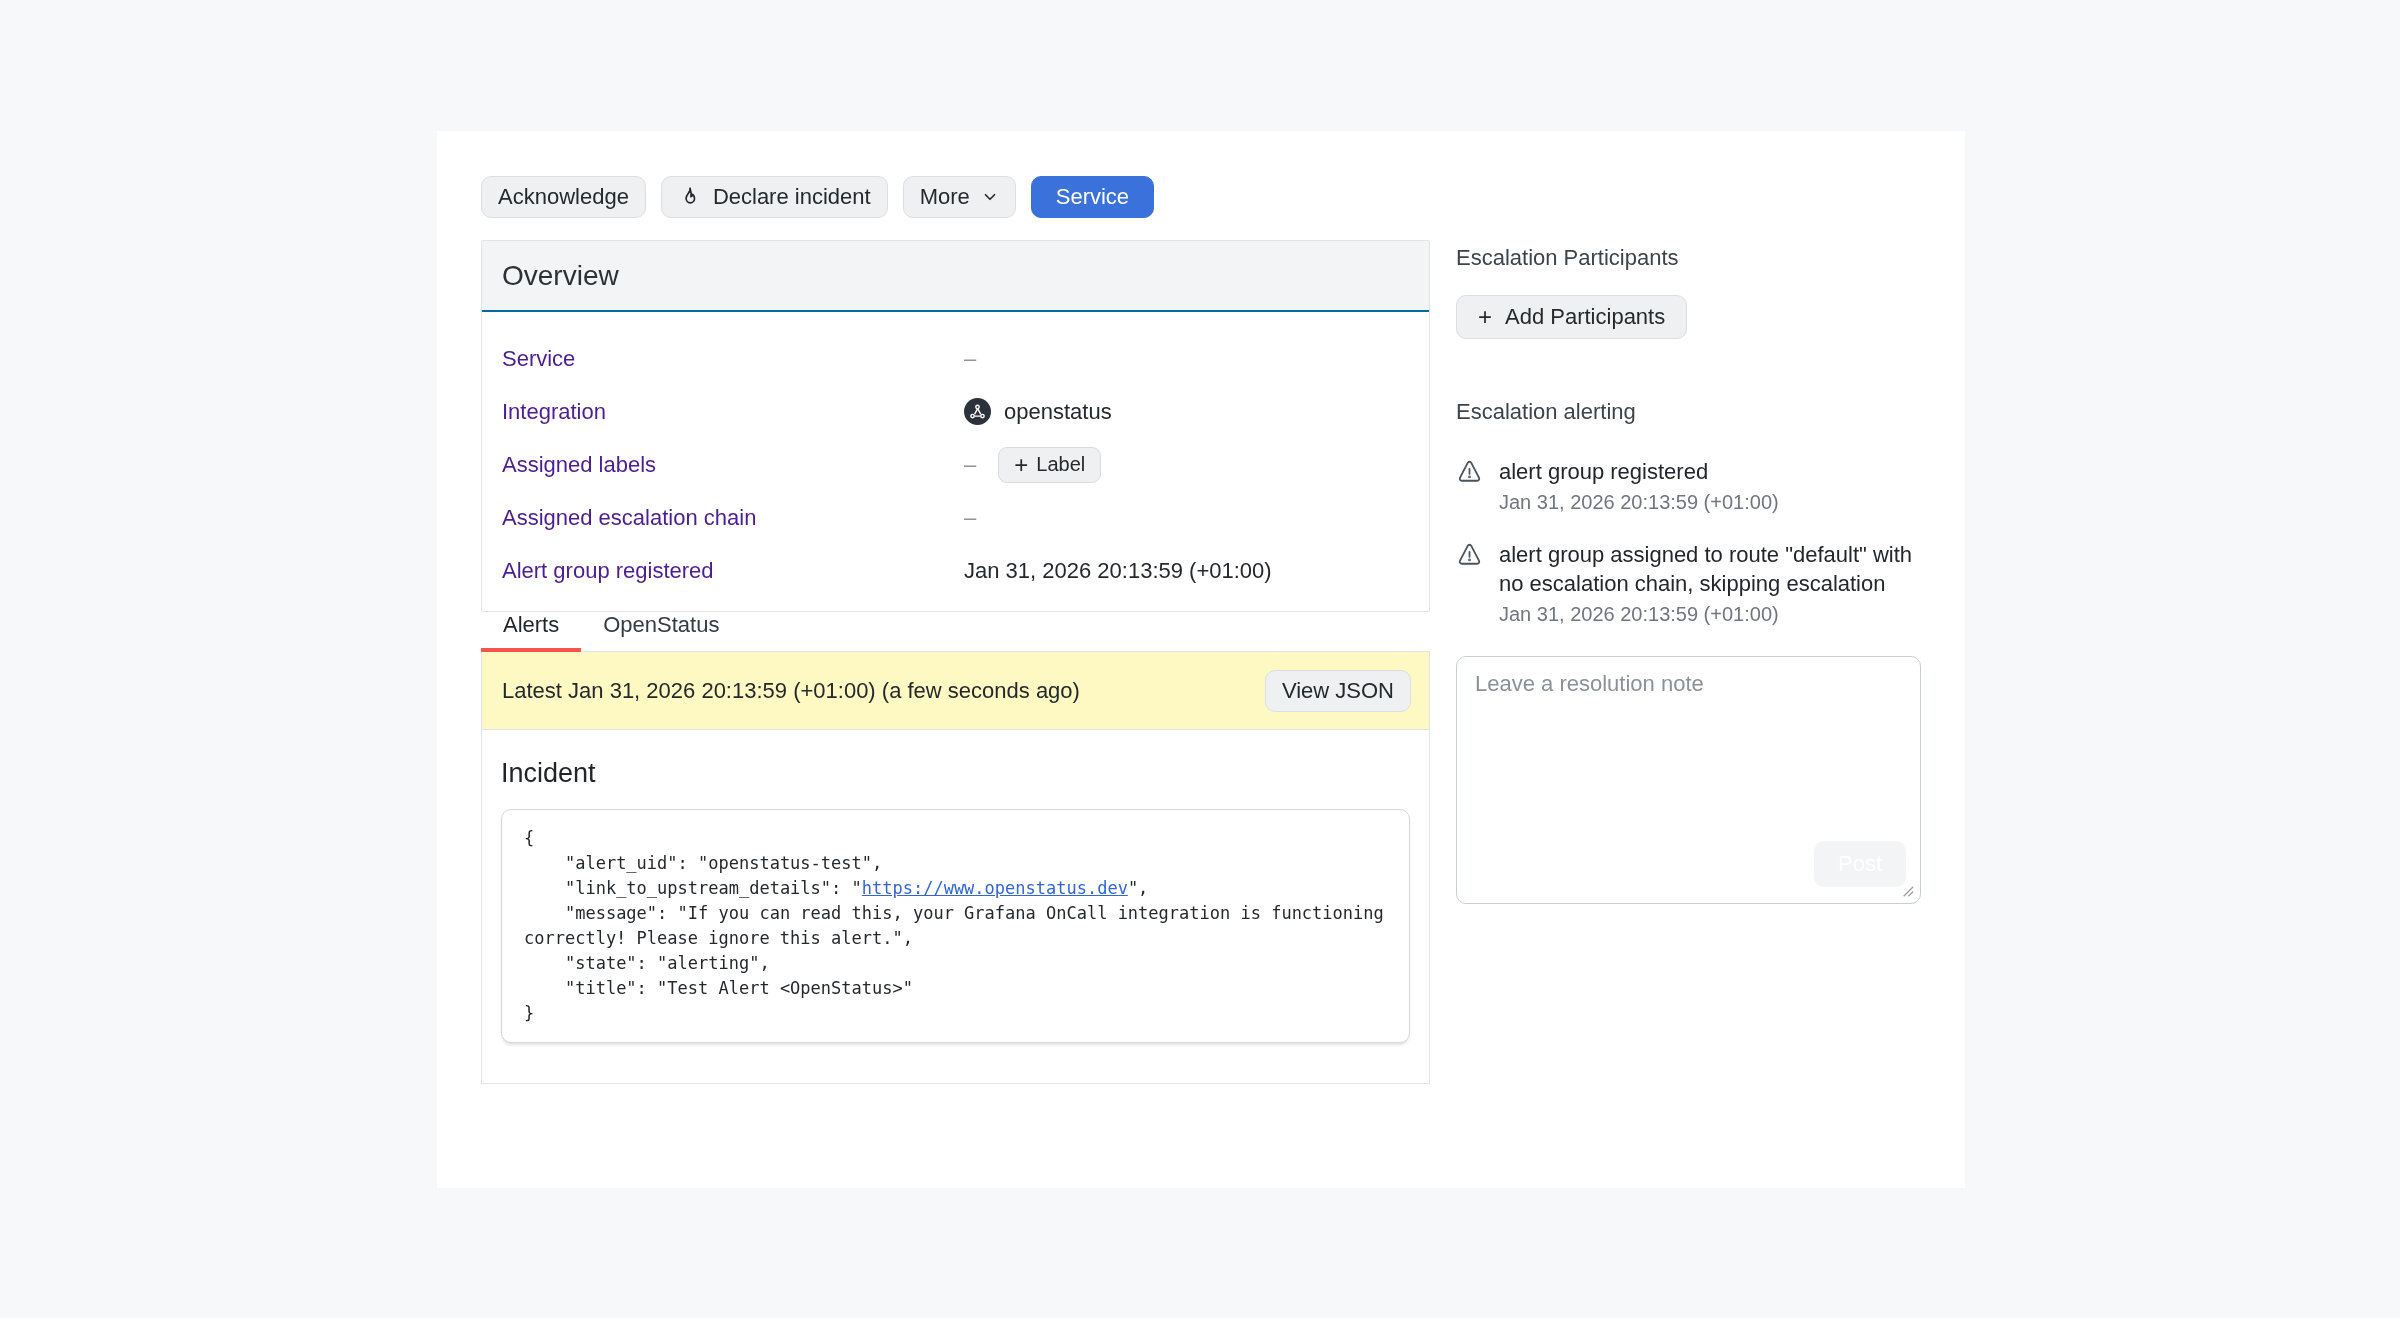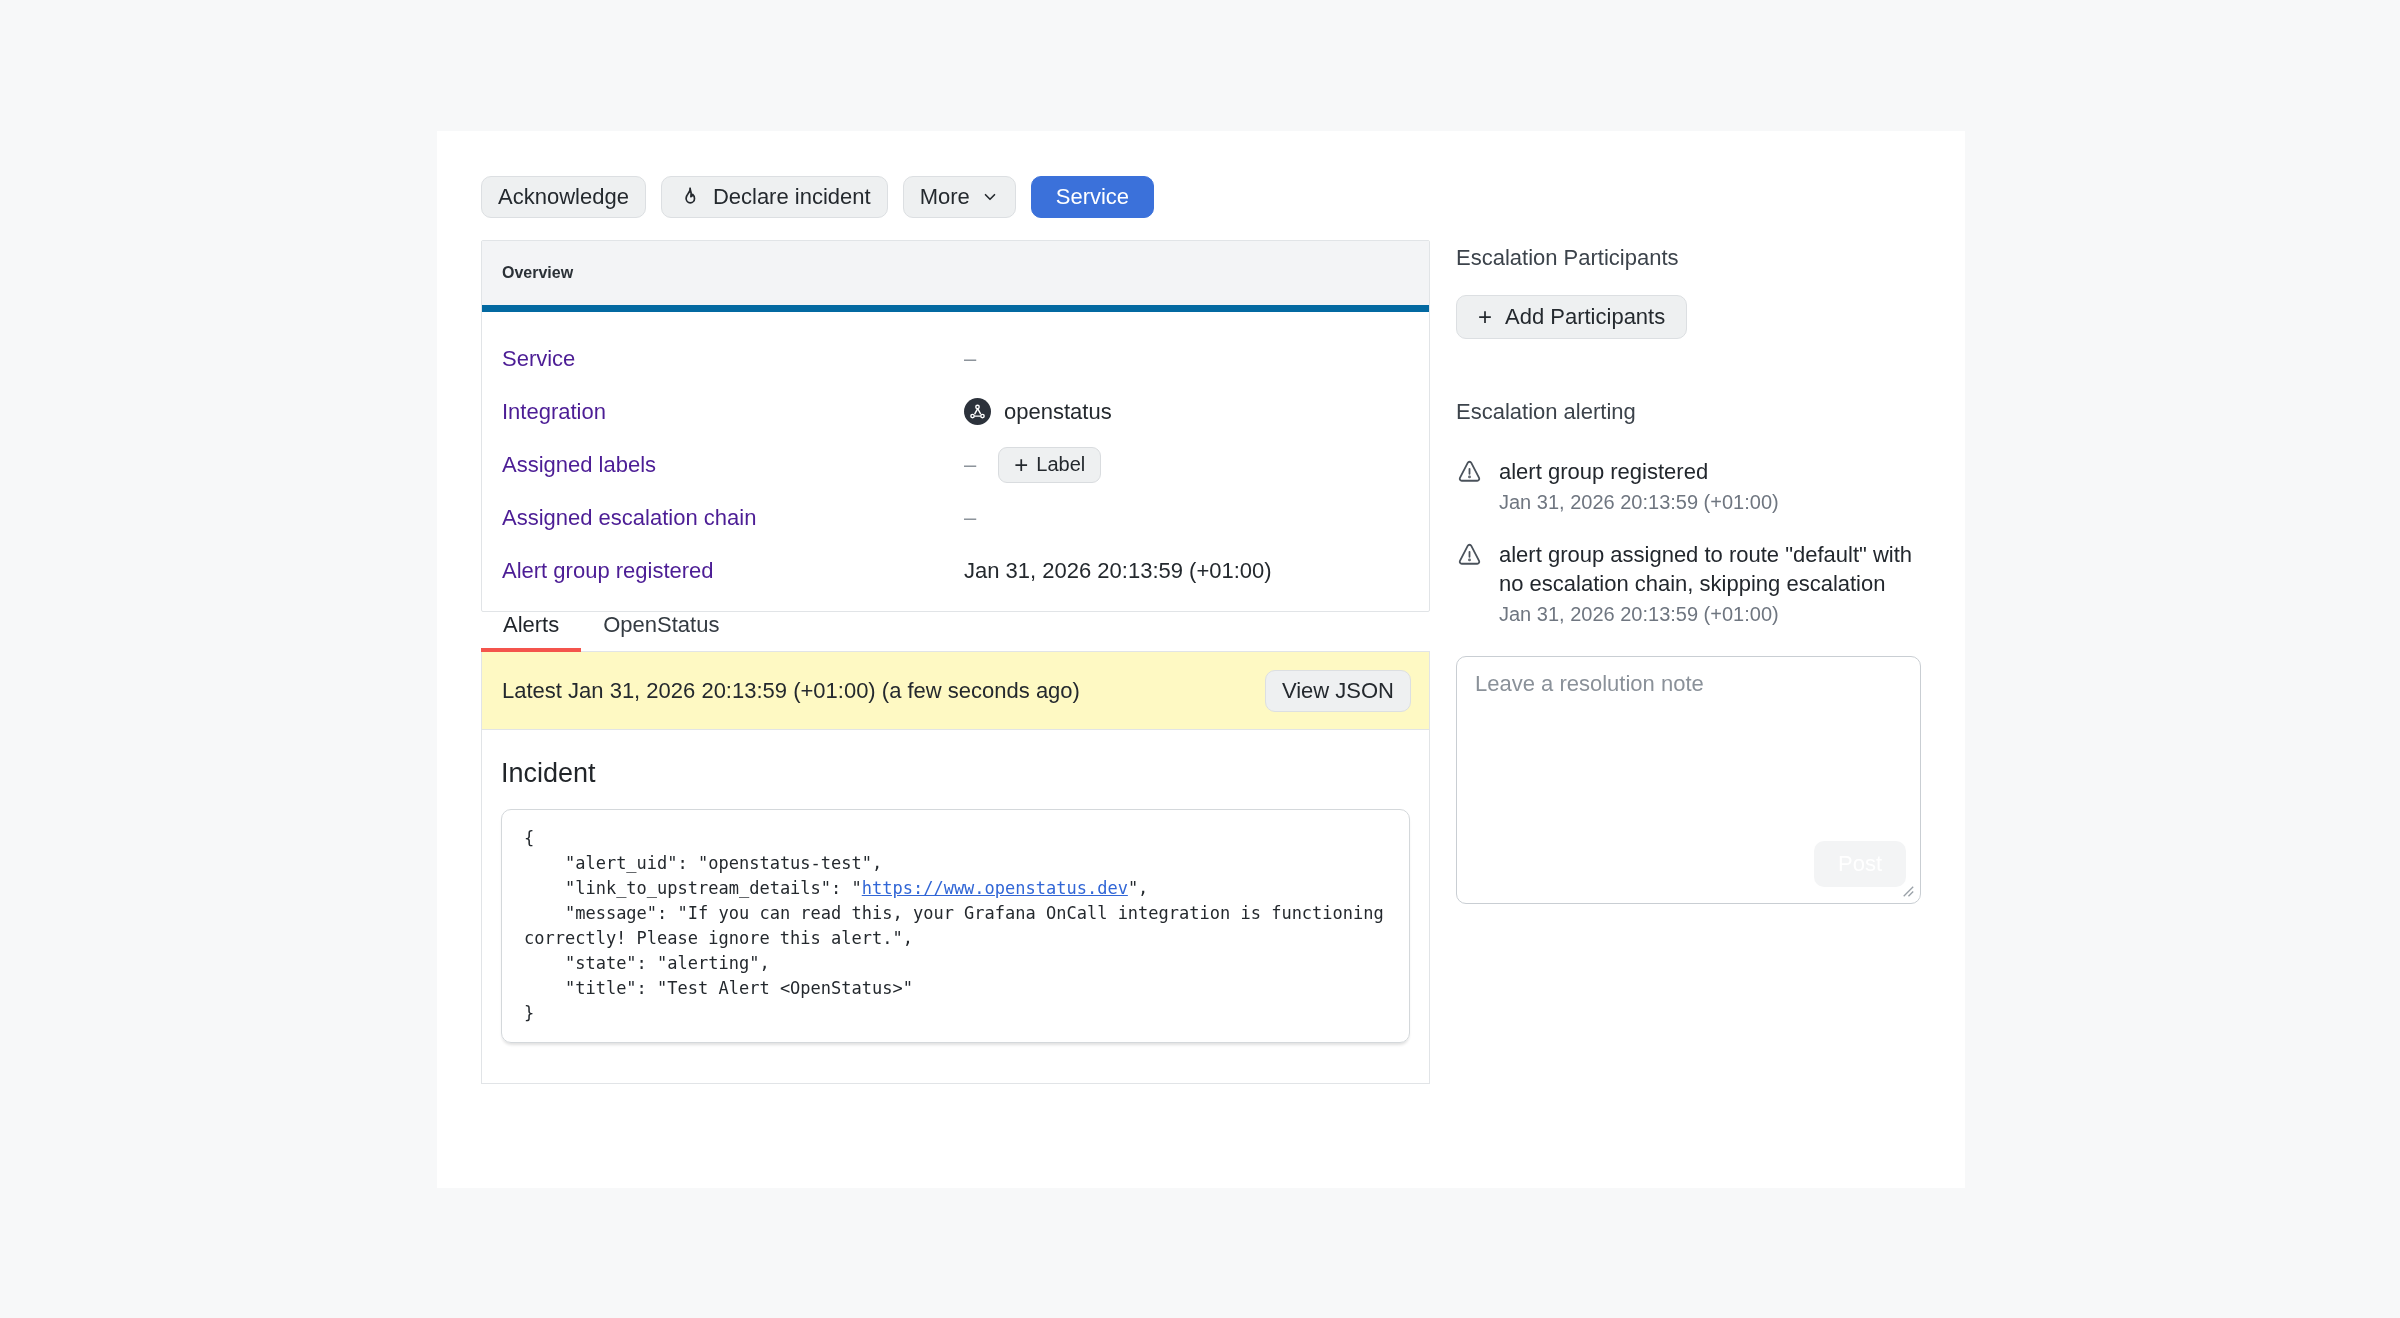--- a/index.html
+++ b/index.html
@@ -43,23 +43,23 @@
   .btn.primary { background:var(--primary); border-color:var(--primary); color:#fff; padding:0 24px; }
 
   
   .main { display:flex; margin-top:22px; }
   .main-left { width:949px; flex:none; }
   .main-right { width:465px; flex:none; margin-left:26px; }
 
   
   .panel { border:1px solid #e1e4e7; border-radius:2px; }
   .panel-header {
-    background:#f3f4f6; border-bottom:7px solid #0369a1;
+    background:#f3f4f6; border-bottom:2px solid #0369a1;
     height:71px; padding:0 20px; display:flex; align-items:center;
-    font-size:16px; font-weight:700; color:#2b3137;
+    font-size:28px; font-weight:400; color:#2b3137;
   }
   .ov-body { padding:20px 0 14px; }
   .ov-row { display:flex; align-items:center; min-height:53px; padding:0 20px; font-size:22px; }
   .ov-label { width:462px; flex:none; color:#4c1d95; }
   .ov-value { display:flex; align-items:center; gap:13px; color:#24292e; }
   .dash { color:#8d949b; }
   .int-icon { width:27px; height:27px; border-radius:50%; background:#2c323b;
               display:flex; align-items:center; justify-content:center; }
   .label-btn {
     height:36px; padding:0 15px; border-radius:9px; background:#eef0f1;

